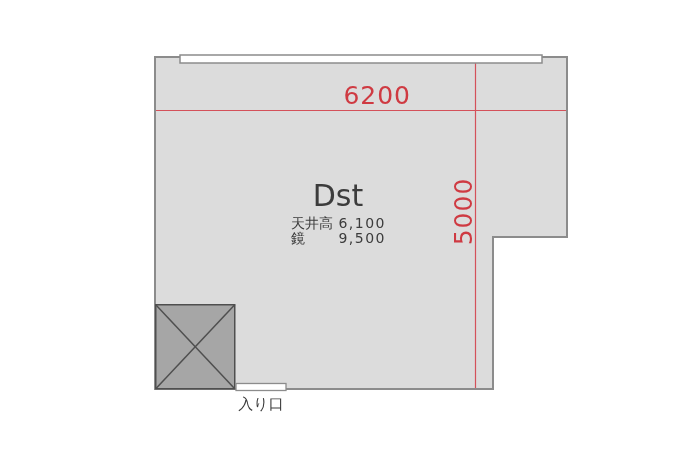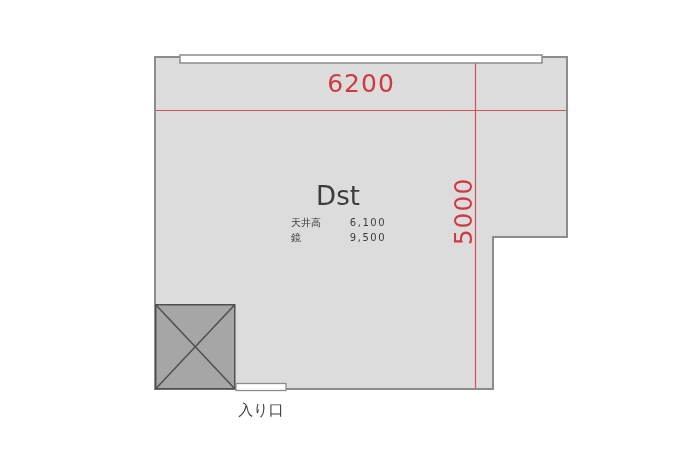--- a/index.html
+++ b/index.html
@@ -26,67 +26,67 @@
     white-space: nowrap;
   }
   .dim-label {
     color: #cf3a42;
     font-size: 25px;
     letter-spacing: 1px;
     text-align: center;
   }
   .dim-width {
     left: 311px;
-    top: 72px;
+    top: 84px;
     width: 100px;
     height: 24px;
     line-height: 24px;
+    text-align: right;
   }
   .dim-height {
     left: 413px;
     top: 199px;
     width: 100px;
     height: 25px;
     line-height: 25px;
     transform: rotate(-90deg);
     transform-origin: center center;
   }
   .room-name {
     left: 298px;
     top: 184px;
     width: 80px;
-    font-size: 26px;
+    font-size: 30px;
     line-height: 24px;
     text-align: center;
     color: #3c3c3c;
   }
   .specs {
     left: 291px;
     top: 216px;
     width: 95px;
-    font-size: 10px;
+    font-size: 14px;
     color: #3c3c3c;
   }
   .spec-row {
     display: flex;
     justify-content: space-between;
     line-height: 14.5px;
   }
   .spec-value {
     letter-spacing: 1.5px;
   }
   .entrance-label {
     left: 221px;
     top: 396px;
     width: 80px;
     font-size: 15px;
     line-height: 17px;
     text-align: center;
     color: #3c3c3c;
-    margin-top: 6px;
   }
 </style>
 </head>
 <body>
 
 <div class="stage">
 
   <svg class="plan-svg" width="700" height="465" viewBox="0 0 700 465">
 
     <polygon points="155,57 567,57 567,237 493,237 493,389 155,389" fill="#dcdcdc" stroke="#8c8c8c" stroke-width="2"></polygon>

